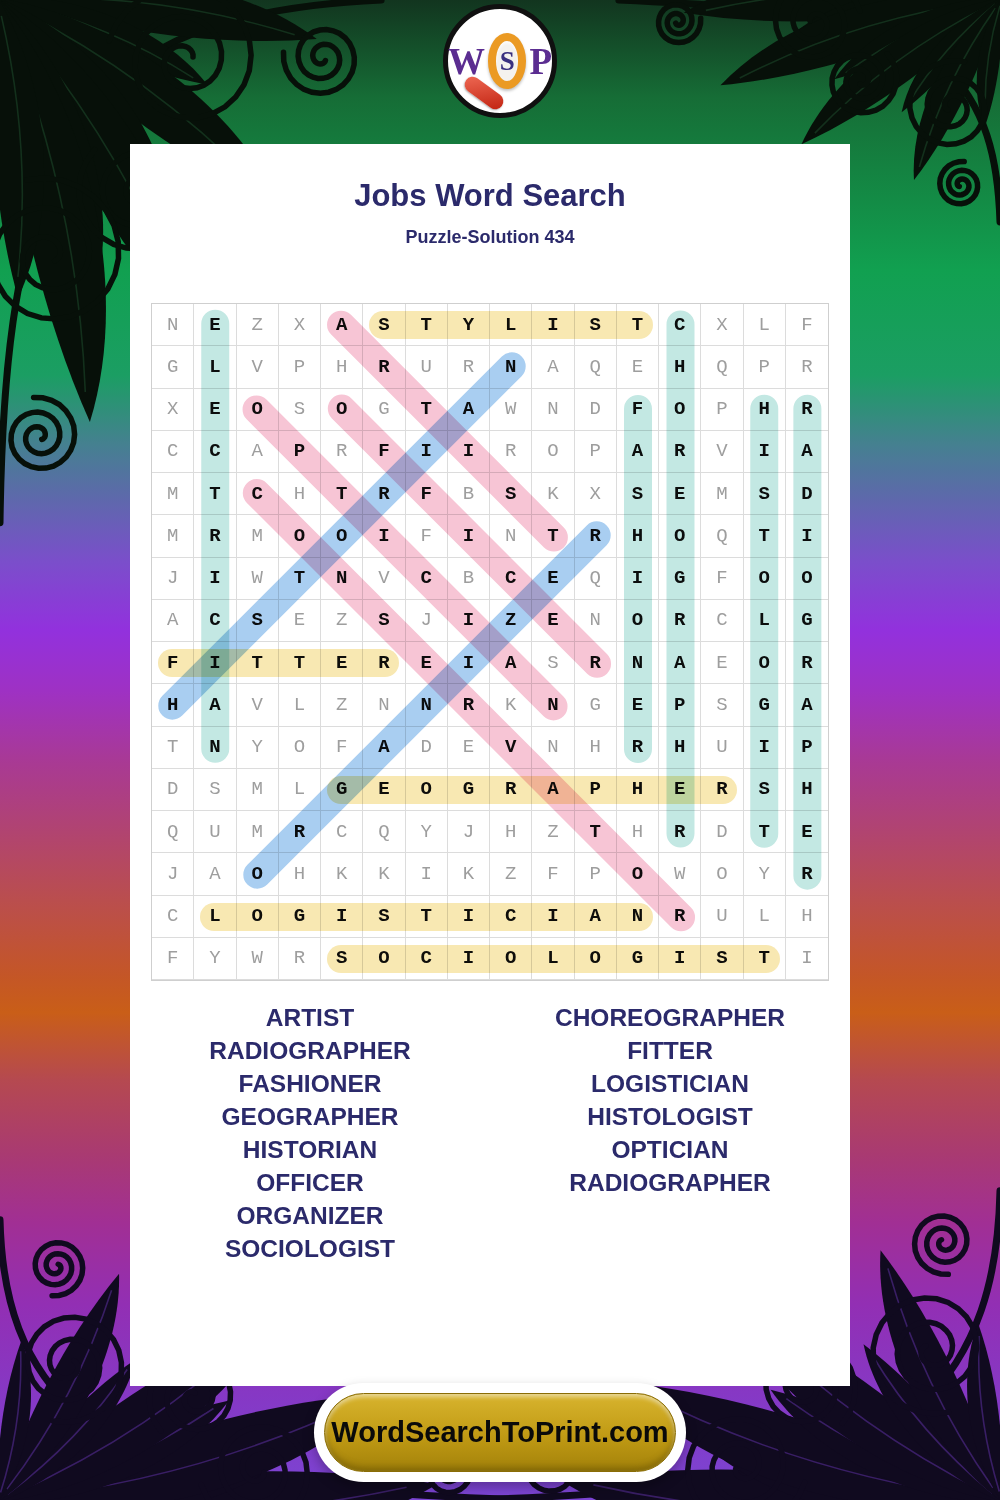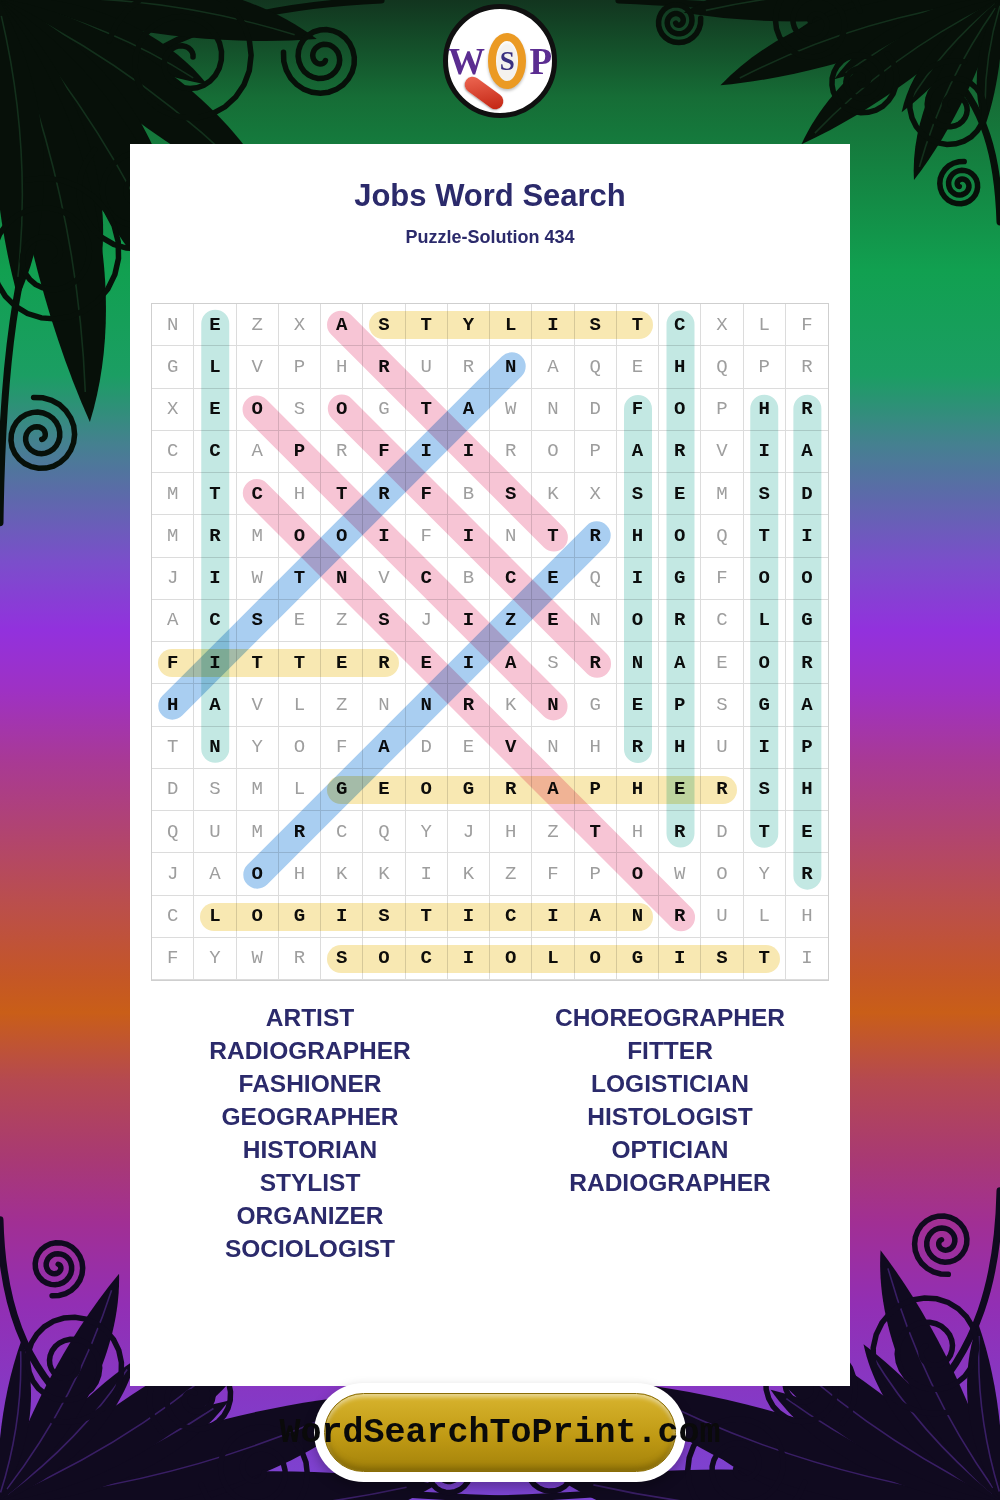--- a/index.html
+++ b/index.html
@@ -49,22 +49,22 @@
 
   .words{display:flex;margin-top:20px;}
   .wcol{flex:1;text-align:center;}
   .wcol .witem{font-size:24.5px;font-weight:700;color:var(--navy);line-height:33px;}
 
   .btn-wrap{position:absolute;left:500px;top:1383px;transform:translateX(-50%);z-index:3;
     background:#ffffff;border-radius:50px;padding:10px;box-shadow:0 5px 12px rgba(0,0,0,.28);}
   .btn{width:350px;height:77px;border-radius:40px;cursor:pointer;
     background:linear-gradient(180deg,#d8b42e 0%,#c09a14 55%,#a3820a 100%);
     display:flex;align-items:center;justify-content:center;
-    font-size:35px;font-weight:700;color:#0a0a0a;border:1px solid #8a6d06;
-    box-shadow:inset 0 3px 4px rgba(255,255,255,.5), inset 0 -4px 6px rgba(90,70,0,.45);font-family:Liberation Mono, monospace;}
+    font-size:29px;font-weight:700;color:#0a0a0a;border:1px solid #8a6d06;
+    box-shadow:inset 0 3px 4px rgba(255,255,255,.5), inset 0 -4px 6px rgba(90,70,0,.45);}
 </style>
 </head>
 <body>
 
 <svg class="fl fl-tl" viewBox="0 0 395 545">
     <path d="M 387.09999999999997 6 C 217.25000000000003 14, 118.5 54.5, 63.2 163.5
      C 19.75 261.59999999999997, 8 381.5, 6 528.65" fill="none" stroke="#071009" stroke-width="7" stroke-linecap="round"></path>
     <path d="M 0 0 C 96.41008148712886 -51.41871012646873, 231.3841955691093 -53.98964563279217, 321.3669382904296 -5.141871012646874
        C 212.10217927168353 19.539109848058118, 89.98274272132029 15.425613037940618, 0 0 Z" fill="#071009" transform="translate(4 4) rotate(8.25135444088208)"></path>
     <path d="M 19.282016297425773 -2.570935506323437 Q 160.6834691452148 -28.280290569557806 298.87125261009953 -6.170245215176248" fill="none" stroke="#1d4a2c" stroke-width="1.6" opacity="0.55" transform="translate(4 4) rotate(8.25135444088208)"></path>
@@ -483,21 +483,21 @@
       <div class="hl" style="width: 508.004px; left: 20.6229px; top: 387.375px; transform: rotate(-0.785398rad); background: rgb(169, 206, 241);"></div>
     </div>
 
   <div class="words">
     <div class="wcol" id="wcol-left">
         <div class="witem">ARTIST</div>
         <div class="witem">RADIOGRAPHER</div>
         <div class="witem">FASHIONER</div>
         <div class="witem">GEOGRAPHER</div>
         <div class="witem">HISTORIAN</div>
-        <div class="witem">STYLIST</div>
+        <div class="witem">OFFICER</div>
         <div class="witem">ORGANIZER</div>
         <div class="witem">SOCIOLOGIST</div>
       </div>
     <div class="wcol" id="wcol-right">
         <div class="witem">CHOREOGRAPHER</div>
         <div class="witem">FITTER</div>
         <div class="witem">LOGISTICIAN</div>
         <div class="witem">HISTOLOGIST</div>
         <div class="witem">OPTICIAN</div>
         <div class="witem">RADIOGRAPHER</div>

